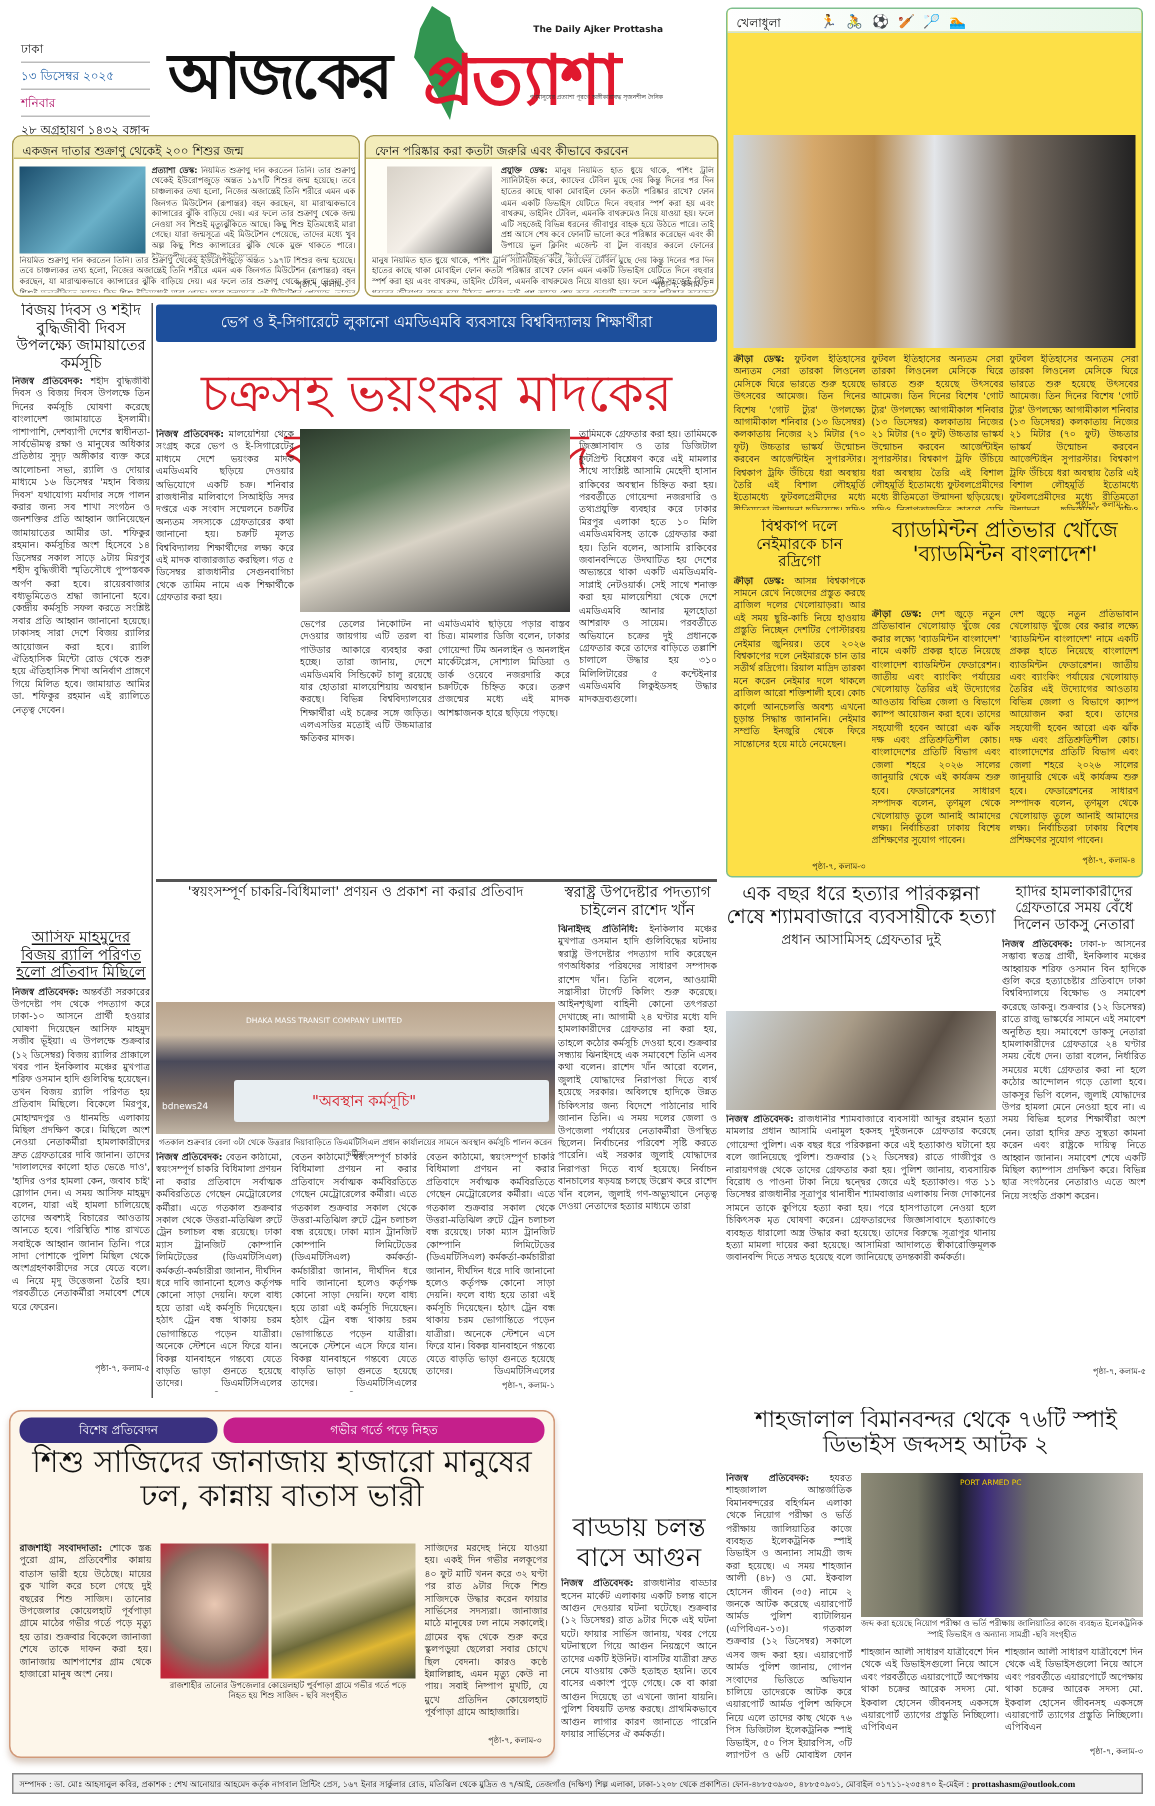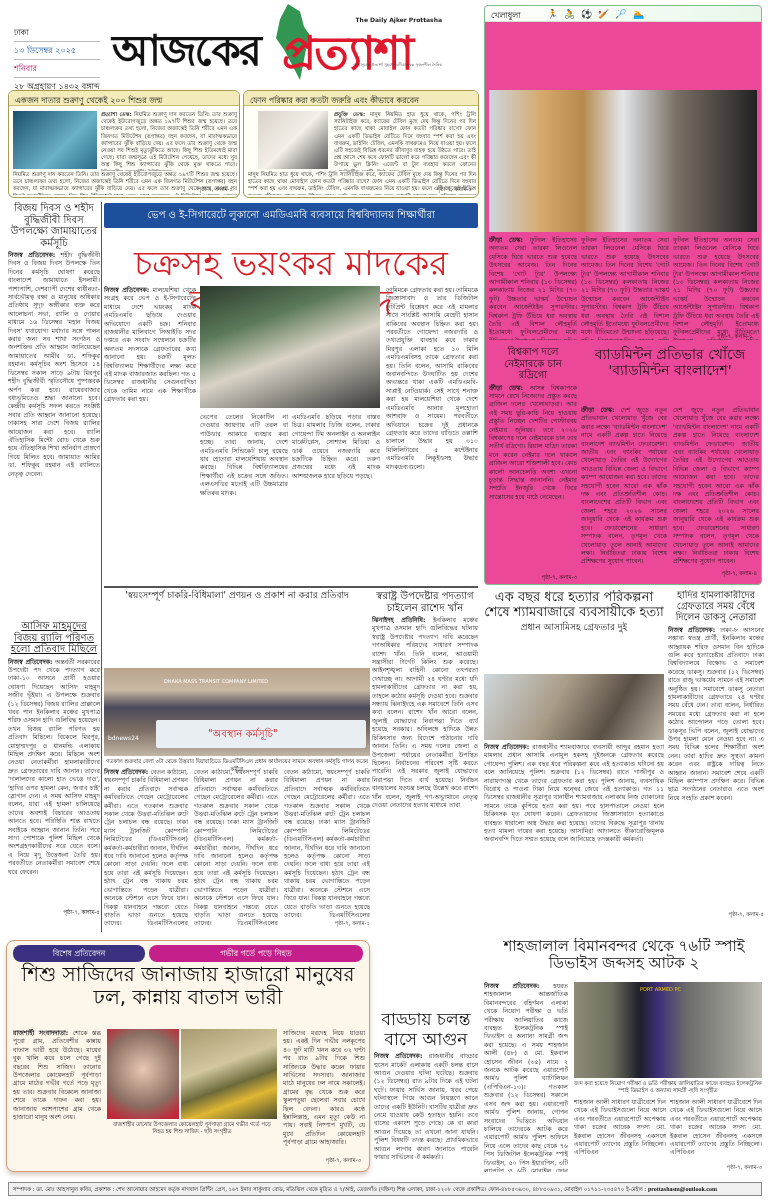--- a/index.html
+++ b/index.html
@@ -20,21 +20,21 @@
   #logo { left: 112px; top: 4px; width: 330px; height: 78px; }
   #logo .a { position: absolute; left: 0; top: 14px; font-size: 42px; font-weight: bold; color: #111; letter-spacing: -2px; }
   #logo .b { position: absolute; left: 170px; top: 14px; font-size: 46px; font-weight: bold; color: #e0182e; letter-spacing: -2px; }
   #logo .map { position: absolute; left: 160px; top: 0; width: 40px; height: 76px; background: #1c8a3e; clip-path: polygon(40% 0,70% 10%,80% 30%,100% 45%,85% 60%,70% 100%,50% 80%,30% 60%,10% 45%,20% 20%); opacity: .9; }
   #logo .en { position: absolute; right: 0; top: 12px; font-size: 6px; font-weight: bold; color: #222; }
   #logo .tag { position: absolute; right: 0; top: 58px; font-size: 4px; color: #333; }
   
   .teaser { border: 1px solid #a89a50; border-radius: 6px; background: #fffef7; overflow: hidden; }
   .teaser .bar { background: #f3ecba; border-bottom: 1px solid #c8bb6b; font-size: 8px; padding: 3px 6px; height: 15px; }
   
-  #sports { left: 484px; top: 5px; width: 278px; height: 580px; border: 1px solid #7fbf8e; border-radius: 4px; background: #ec4899; overflow: hidden; }
+  #sports { left: 484px; top: 5px; width: 278px; height: 580px; border: 1px solid #7fbf8e; border-radius: 4px; background: #fde047; overflow: hidden; }
   #sports .strip { height: 16px; background: linear-gradient(90deg,#fff,#e8f7ea); font-size: 8px; padding: 3px 6px; color: #111; border-bottom: 1px solid #cfe3d0; }
   #sports .strip .icons { position: absolute; left: 62px; top: 3px; font-size: 9px; color: #3aa; letter-spacing: 6px; }
   .blueband { background: #1d4f9c; color: #fff; font-size: 10px; text-align: center; padding: 4px 0; }
   .red { color: #d5202a; }
   .pinkbar { background: #c51f8b; color: #fff; font-size: 8px; text-align: center; border-radius: 8px; padding: 2px 0; }
   .purplebar { background: #3a3180; color: #fff; font-size: 8px; text-align: center; border-radius: 8px; padding: 2px 0; }
   #footer { left: 8px; top: 1182px; width: 754px; height: 14px; border: 1px solid #888; background: #f0f0f0; font-size: 5.4px; padding: 3px 4px; white-space: nowrap; overflow: hidden; }
 </style>
 </head>
 <body>

